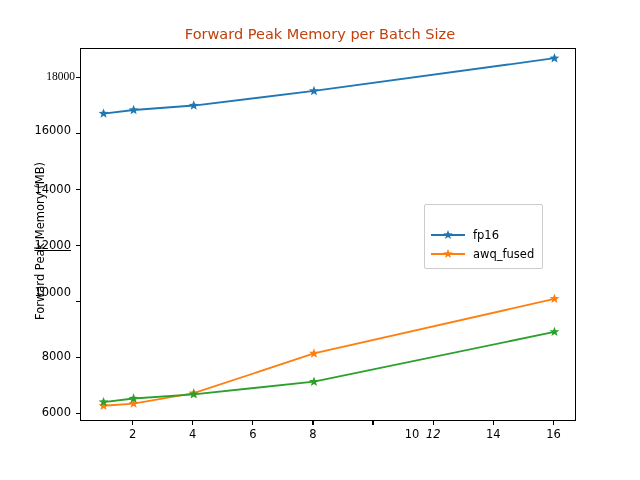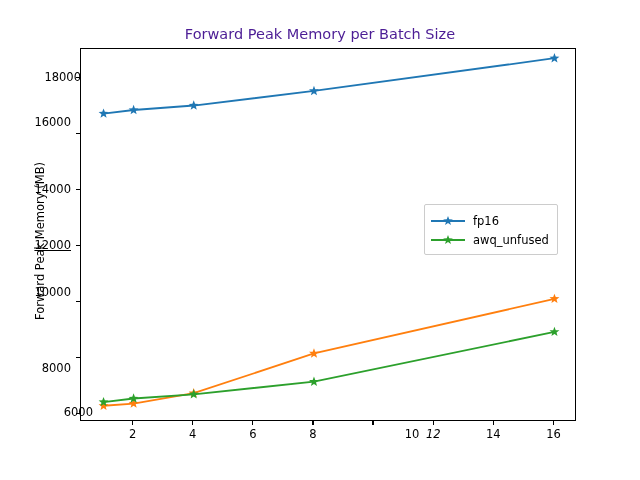--- a/index.html
+++ b/index.html
@@ -20,21 +20,21 @@
     height: 480px;
     background: #ffffff;
   }
   #chart-title {
     position: absolute;
     left: 0;
     top: 26px;
     width: 640px;
     text-align: center;
     font-size: 14.5px;
-    color: #4c1d95;
+    color: #c2410c;
     letter-spacing: 0px;
   }
   
   #plot-area {
     position: absolute;
     left: 80px;
     top: 48px;
     width: 496px;
     height: 373px;
     border: 1.1px solid #000000;
@@ -102,21 +102,21 @@
     transform-origin: center center;
   }
   
   #legend {
     position: absolute;
     left: 424px;
     top: 204px;
     border: 1px solid #cccccc;
     background: #ffffff;
     border-radius: 2px;
-    padding: 6px 8px 5px 6px;
+    padding: 20px 8px 5px 6px;
     box-sizing: border-box;
   }
   .legend-row {
     display: flex;
     align-items: center;
     height: 19px;
   }
   .legend-sample {
     width: 34px;
     height: 14px;
@@ -183,43 +183,43 @@
         <div class="legend-sample">
           <div class="legend-line" style="background: rgb(31, 119, 180);"></div>
           <svg width="12" height="12" viewBox="0 0 12 12" style="position: absolute; left: 11px; top: 1.5px;">
             <polygon points="6.00,1.00 7.23,4.30 10.76,4.45 8.00,6.65 8.94,10.05 6.00,8.10 3.06,10.05 4.00,6.65 1.24,4.45 4.77,4.30" fill="#1f77b4"></polygon>
           </svg>
         </div>
         <span class="legend-label">fp16</span>
       </div>
       <div class="legend-row">
         <div class="legend-sample">
-          <div class="legend-line" style="background: rgb(44, 160, 44);"></div>
+          <div class="legend-line" style="background: rgb(255, 127, 14);"></div>
           <svg width="12" height="12" viewBox="0 0 12 12" style="position: absolute; left: 11px; top: 1.5px;">
-            <polygon points="6.00,1.00 7.23,4.30 10.76,4.45 8.00,6.65 8.94,10.05 6.00,8.10 3.06,10.05 4.00,6.65 1.24,4.45 4.77,4.30" fill="#2ca02c"></polygon>
+            <polygon points="6.00,1.00 7.23,4.30 10.76,4.45 8.00,6.65 8.94,10.05 6.00,8.10 3.06,10.05 4.00,6.65 1.24,4.45 4.77,4.30" fill="#ff7f0e"></polygon>
           </svg>
         </div>
-        <span class="legend-label">awq_unfused</span>
+        <span class="legend-label">awq_fused</span>
       </div>
     </div>
 
 <div class="ytick-mark" style="position: absolute; left: 76px; top: 412.845px;"></div>
-    <div class="ytick-label" style="position: absolute; left: 0px; width: 71px; top: 405.445px; margin-left: 22px;">6000</div>
+    <div class="ytick-label" style="position: absolute; left: 0px; width: 71px; top: 405.445px;">6000</div>
     <div class="ytick-mark" style="position: absolute; left: 76px; top: 356.881px;"></div>
-    <div class="ytick-label" style="position: absolute; left: 0px; width: 71px; top: 349.481px; margin-top: 12px;">8000</div>
+    <div class="ytick-label" style="position: absolute; left: 0px; width: 71px; top: 349.481px;">8000</div>
     <div class="ytick-mark" style="position: absolute; left: 76px; top: 300.917px;"></div>
     <div class="ytick-label" style="position: absolute; left: 0px; width: 71px; top: 285px; text-align: right;">10000</div>
     <div class="ytick-mark" style="position: absolute; left: 76px; top: 244.953px;"></div>
     <div class="ytick-label" style="position: absolute; left: 0px; width: 71px; top: 237.553px; text-decoration: underline;">12000</div>
     <div class="ytick-mark" style="position: absolute; left: 76px; top: 188.989px;"></div>
     <div class="ytick-label" style="position: absolute; left: 0px; width: 71px; top: 181.589px;">14000</div>
     <div class="ytick-mark" style="position: absolute; left: 76px; top: 133.025px;"></div>
-    <div class="ytick-label" style="position: absolute; left: 0px; width: 71px; top: 115px;">16000</div>
+    <div class="ytick-label" style="position: absolute; left: 0px; width: 71px; top: 123px;">16000</div>
     <div class="ytick-mark" style="position: absolute; left: 76px; top: 77.0609px;"></div>
-    <div class="ytick-label" style="position: absolute; left: 10px; width: 71px; top: 69.6609px;">18000</div>
+    <div class="ytick-label" style="position: absolute; left: 4px; width: 71px; top: 69.6609px; font-family: Liberation Serif, serif;">18000</div>
     <div class="xtick-mark" style="position: absolute; left: 132.006px; top: 421px;"></div>
     <div class="xtick-label" style="position: absolute; left: 132.606px; top: 427px;">2</div>
     <div class="xtick-mark" style="position: absolute; left: 192.127px; top: 421px;"></div>
     <div class="xtick-label" style="position: absolute; left: 192.727px; top: 427px;">4</div>
     <div class="xtick-mark" style="position: absolute; left: 252.248px; top: 421px;"></div>
     <div class="xtick-label" style="position: absolute; left: 252.848px; top: 427px;">6</div>
     <div class="xtick-mark" style="position: absolute; left: 312.37px; top: 421px;"></div>
     <div class="xtick-label" style="position: absolute; left: 312.97px; top: 427px;">8</div>
     <div class="xtick-mark" style="position: absolute; left: 372.491px; top: 421px;"></div>
     <div class="xtick-label" style="position: absolute; left: 373.091px; top: 427px; margin-left: 39px;">10</div>

